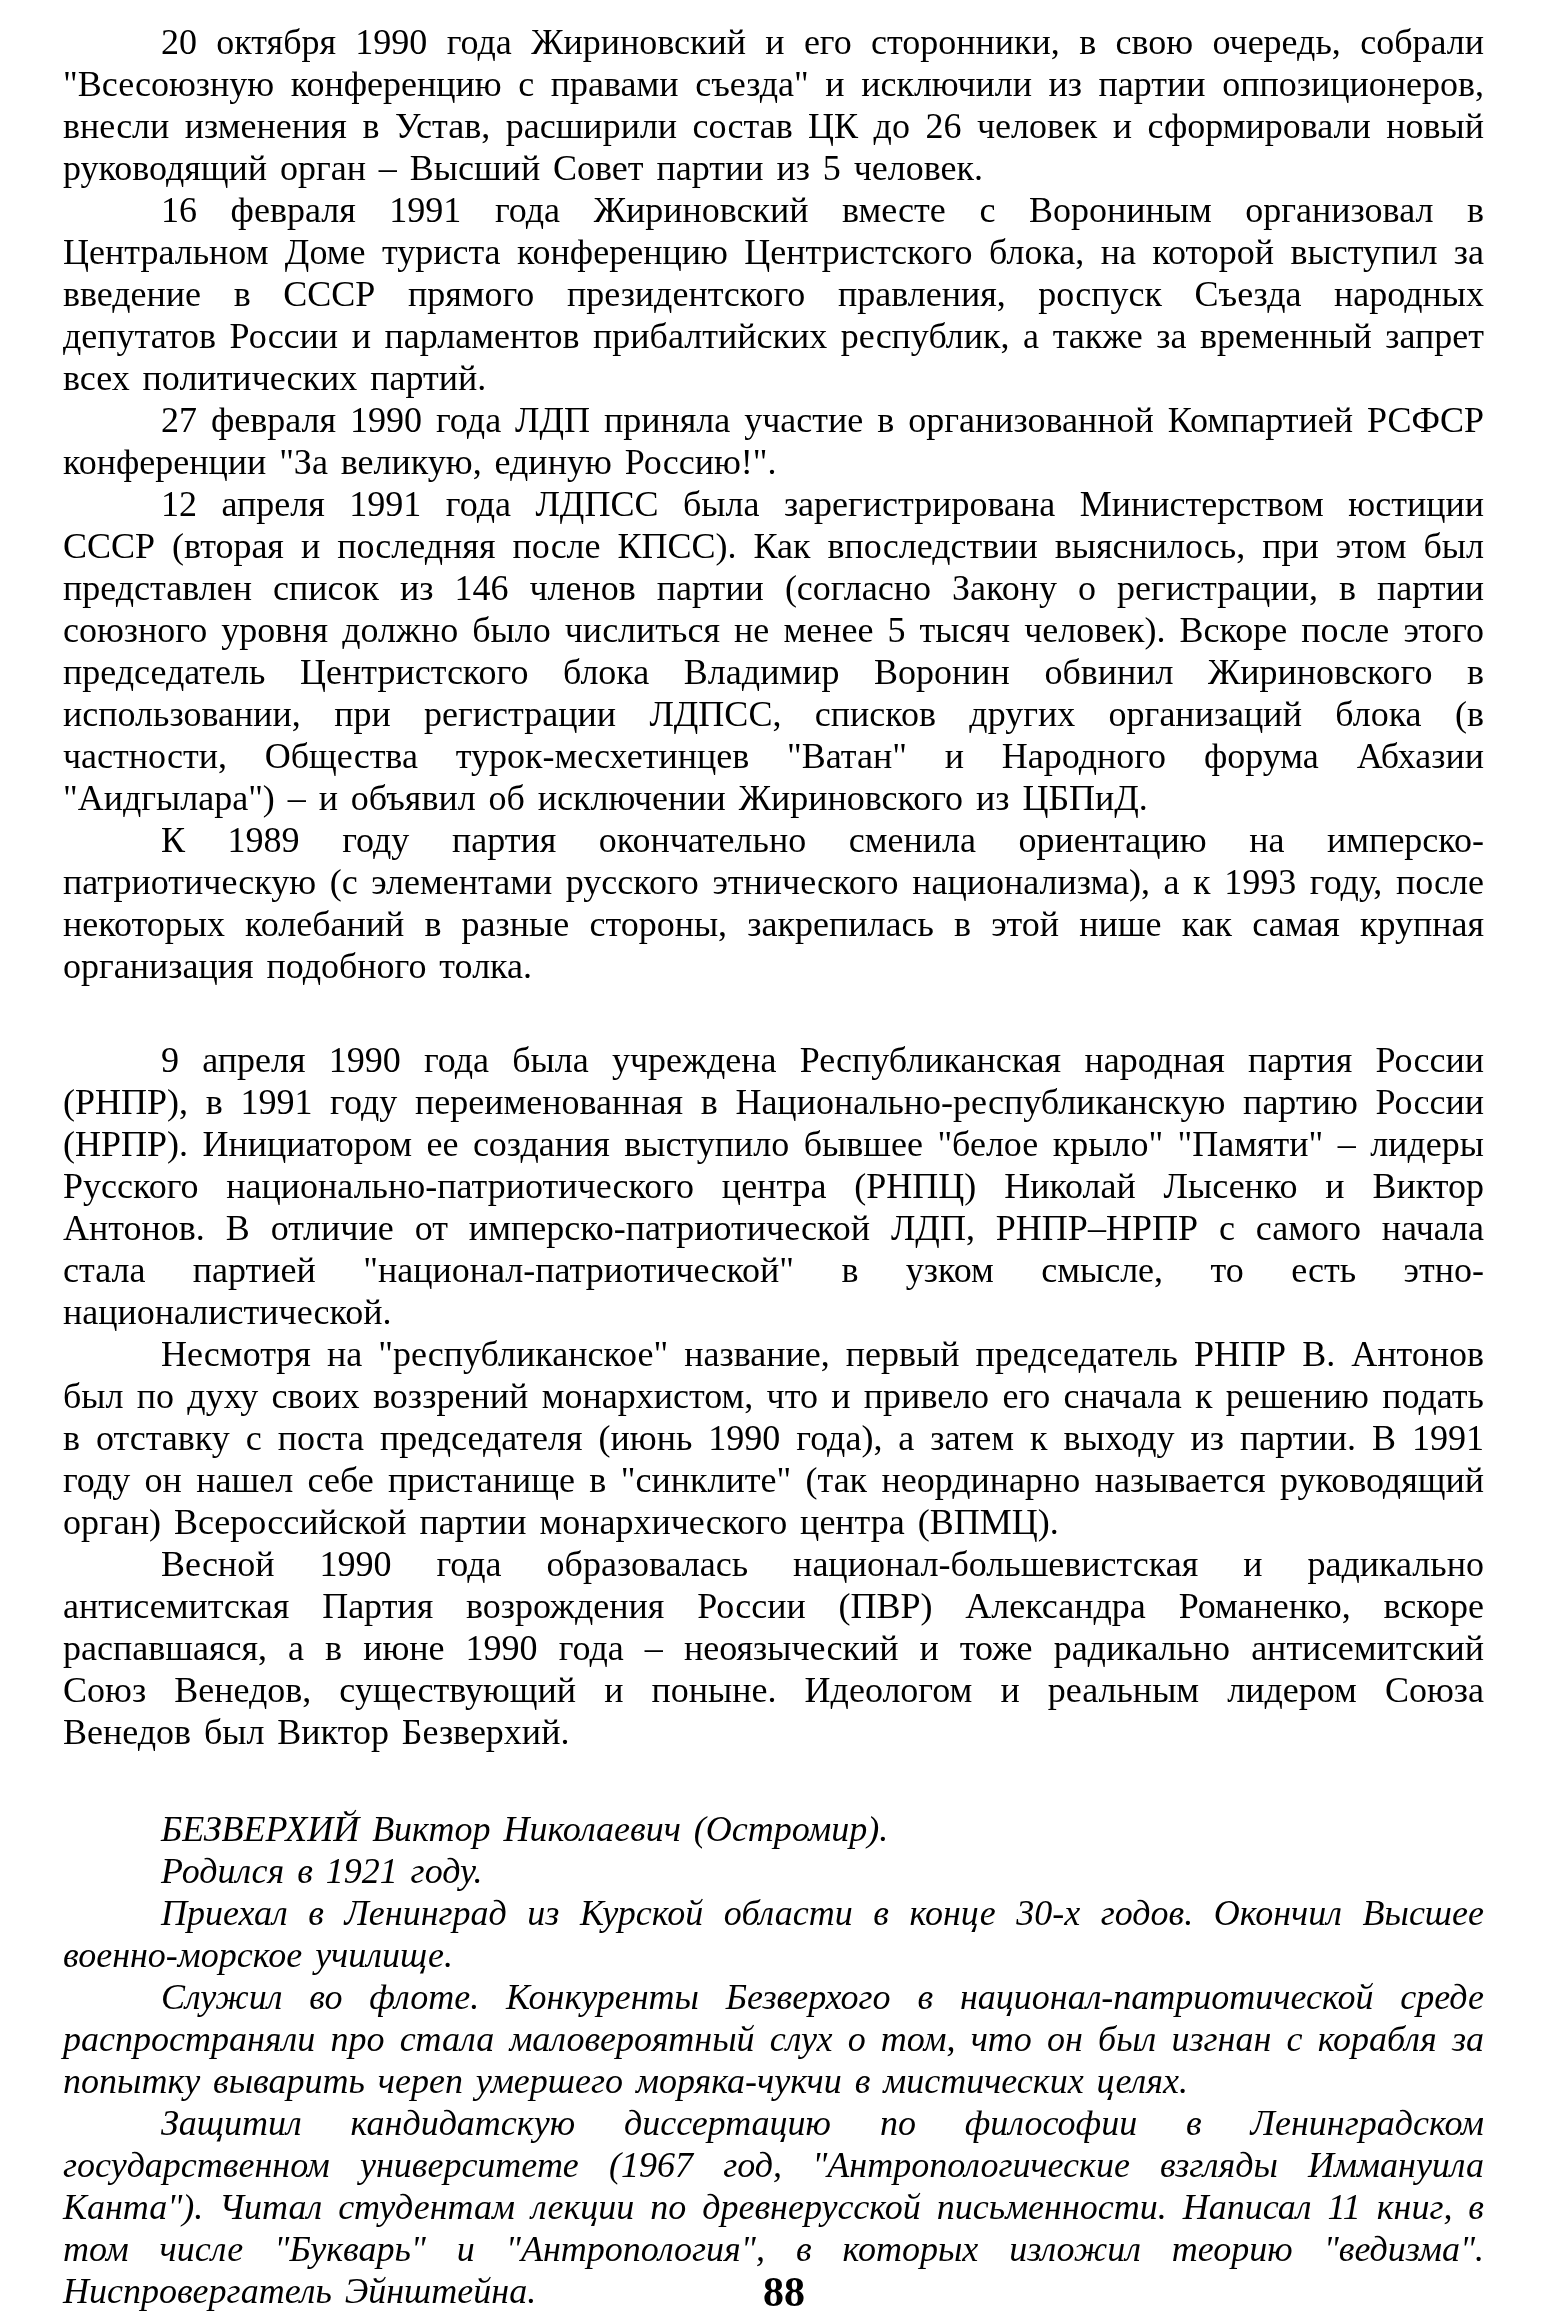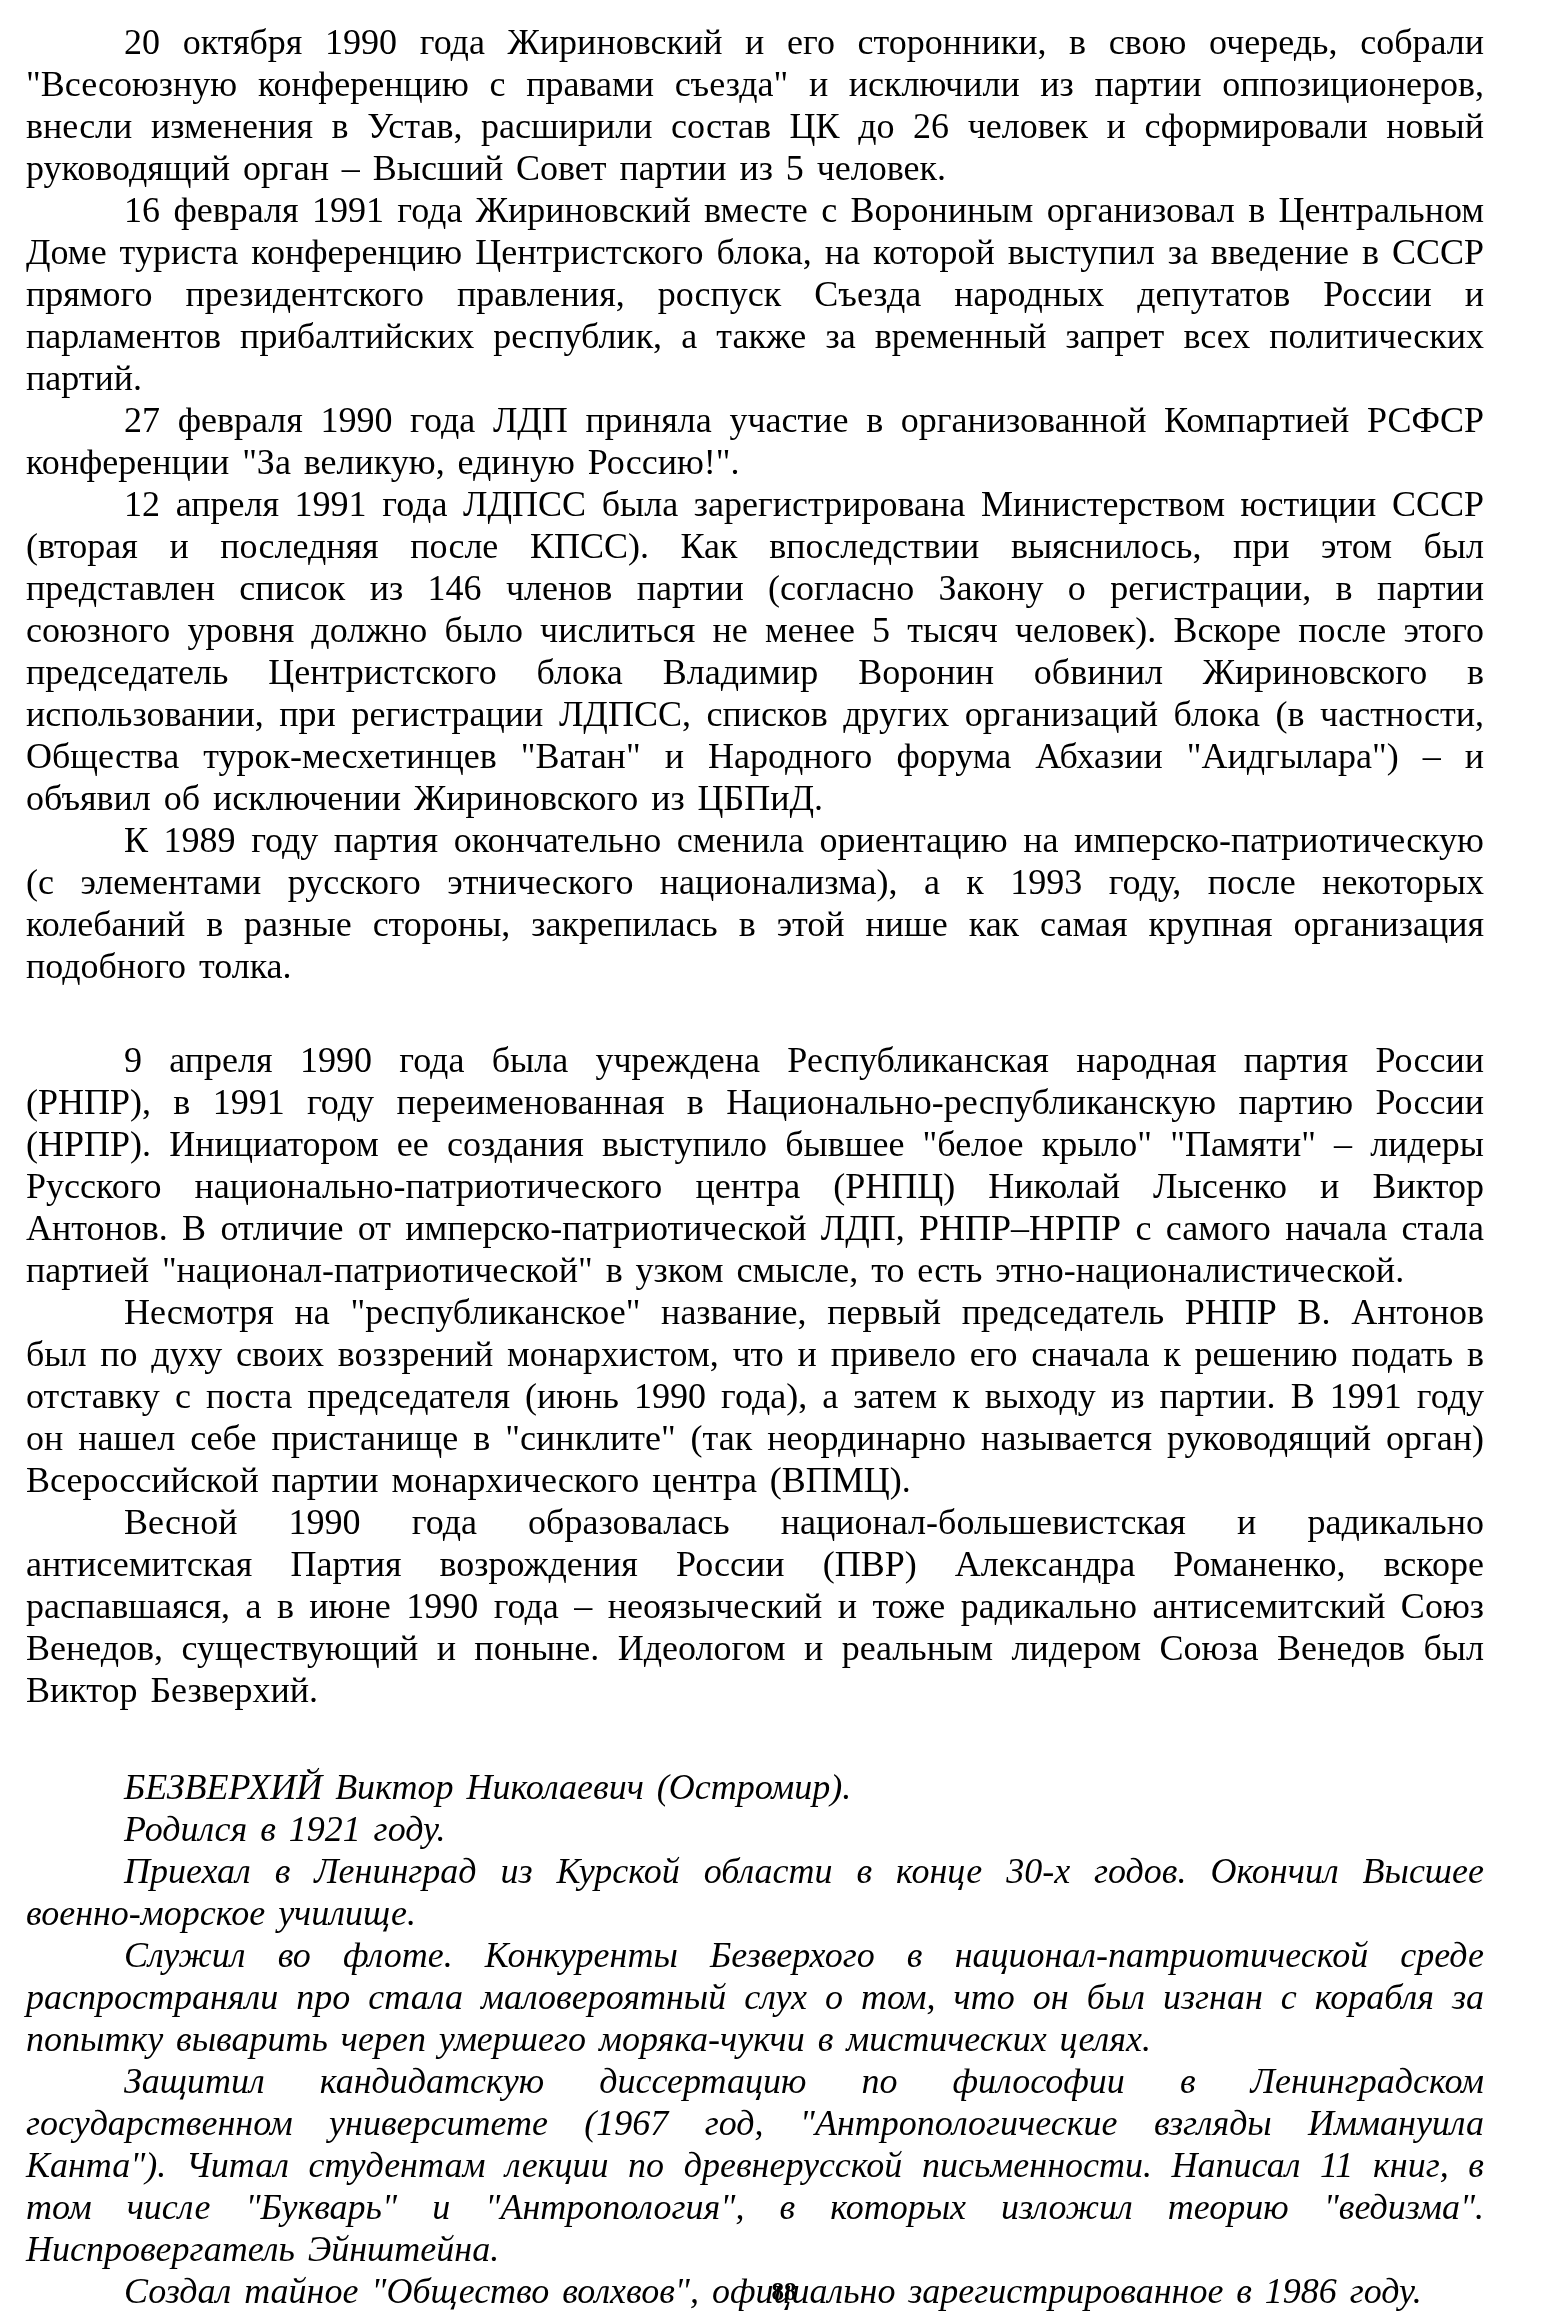--- a/index.html
+++ b/index.html
@@ -7,21 +7,21 @@
     padding: 0;
     background: #ffffff;
   }
   .page {
     position: relative;
     width: 1568px;
     height: 2319px;
     background: #ffffff;
     color: #000000;
     box-sizing: border-box;
-    padding: 21px 84px 0 26px;
+    padding: 21px 84px 0 63px;
     font-family: "Liberation Serif", "DejaVu Serif", serif;
     font-size: 36px;
     line-height: 42px;
     overflow: hidden;
     border-radius: 29px;
   }
   .body-text p {
     margin: 0;
     text-align: justify;
     text-indent: 98px;
@@ -31,21 +31,21 @@
   .body-text p.gap-large { margin-top: 55px; }
   .italic { font-style: italic; }
   .bold-italic { font-style: italic; font-weight: normal; }
   .page-number {
     position: absolute;
     bottom: 10.5px;
     left: 0;
     width: 1568px;
     text-align: center;
     font-weight: bold;
-    font-size: 25px;
+    font-size: 42px;
     line-height: 34px;
   }
 </style>
 </head>
 <body>
 
 <div class="page">
   <div class="body-text">
     <p>20 октября 1990 года Жириновский и его сторонники, в свою очередь, собрали "Всесоюзную конференцию с правами съезда" и исключили из партии оппозиционеров, внесли изменения в Устав, расширили состав ЦК до 26 человек и сформировали новый руководящий орган – Высший Совет партии из 5 человек.</p>
     <p>16 февраля 1991 года Жириновский вместе с Ворониным организовал в Центральном Доме туриста конференцию Центристского блока, на которой выступил за введение в СССР прямого президентского правления, роспуск Съезда народных депутатов России и парламентов прибалтийских республик, а также за временный запрет всех политических партий.</p>

